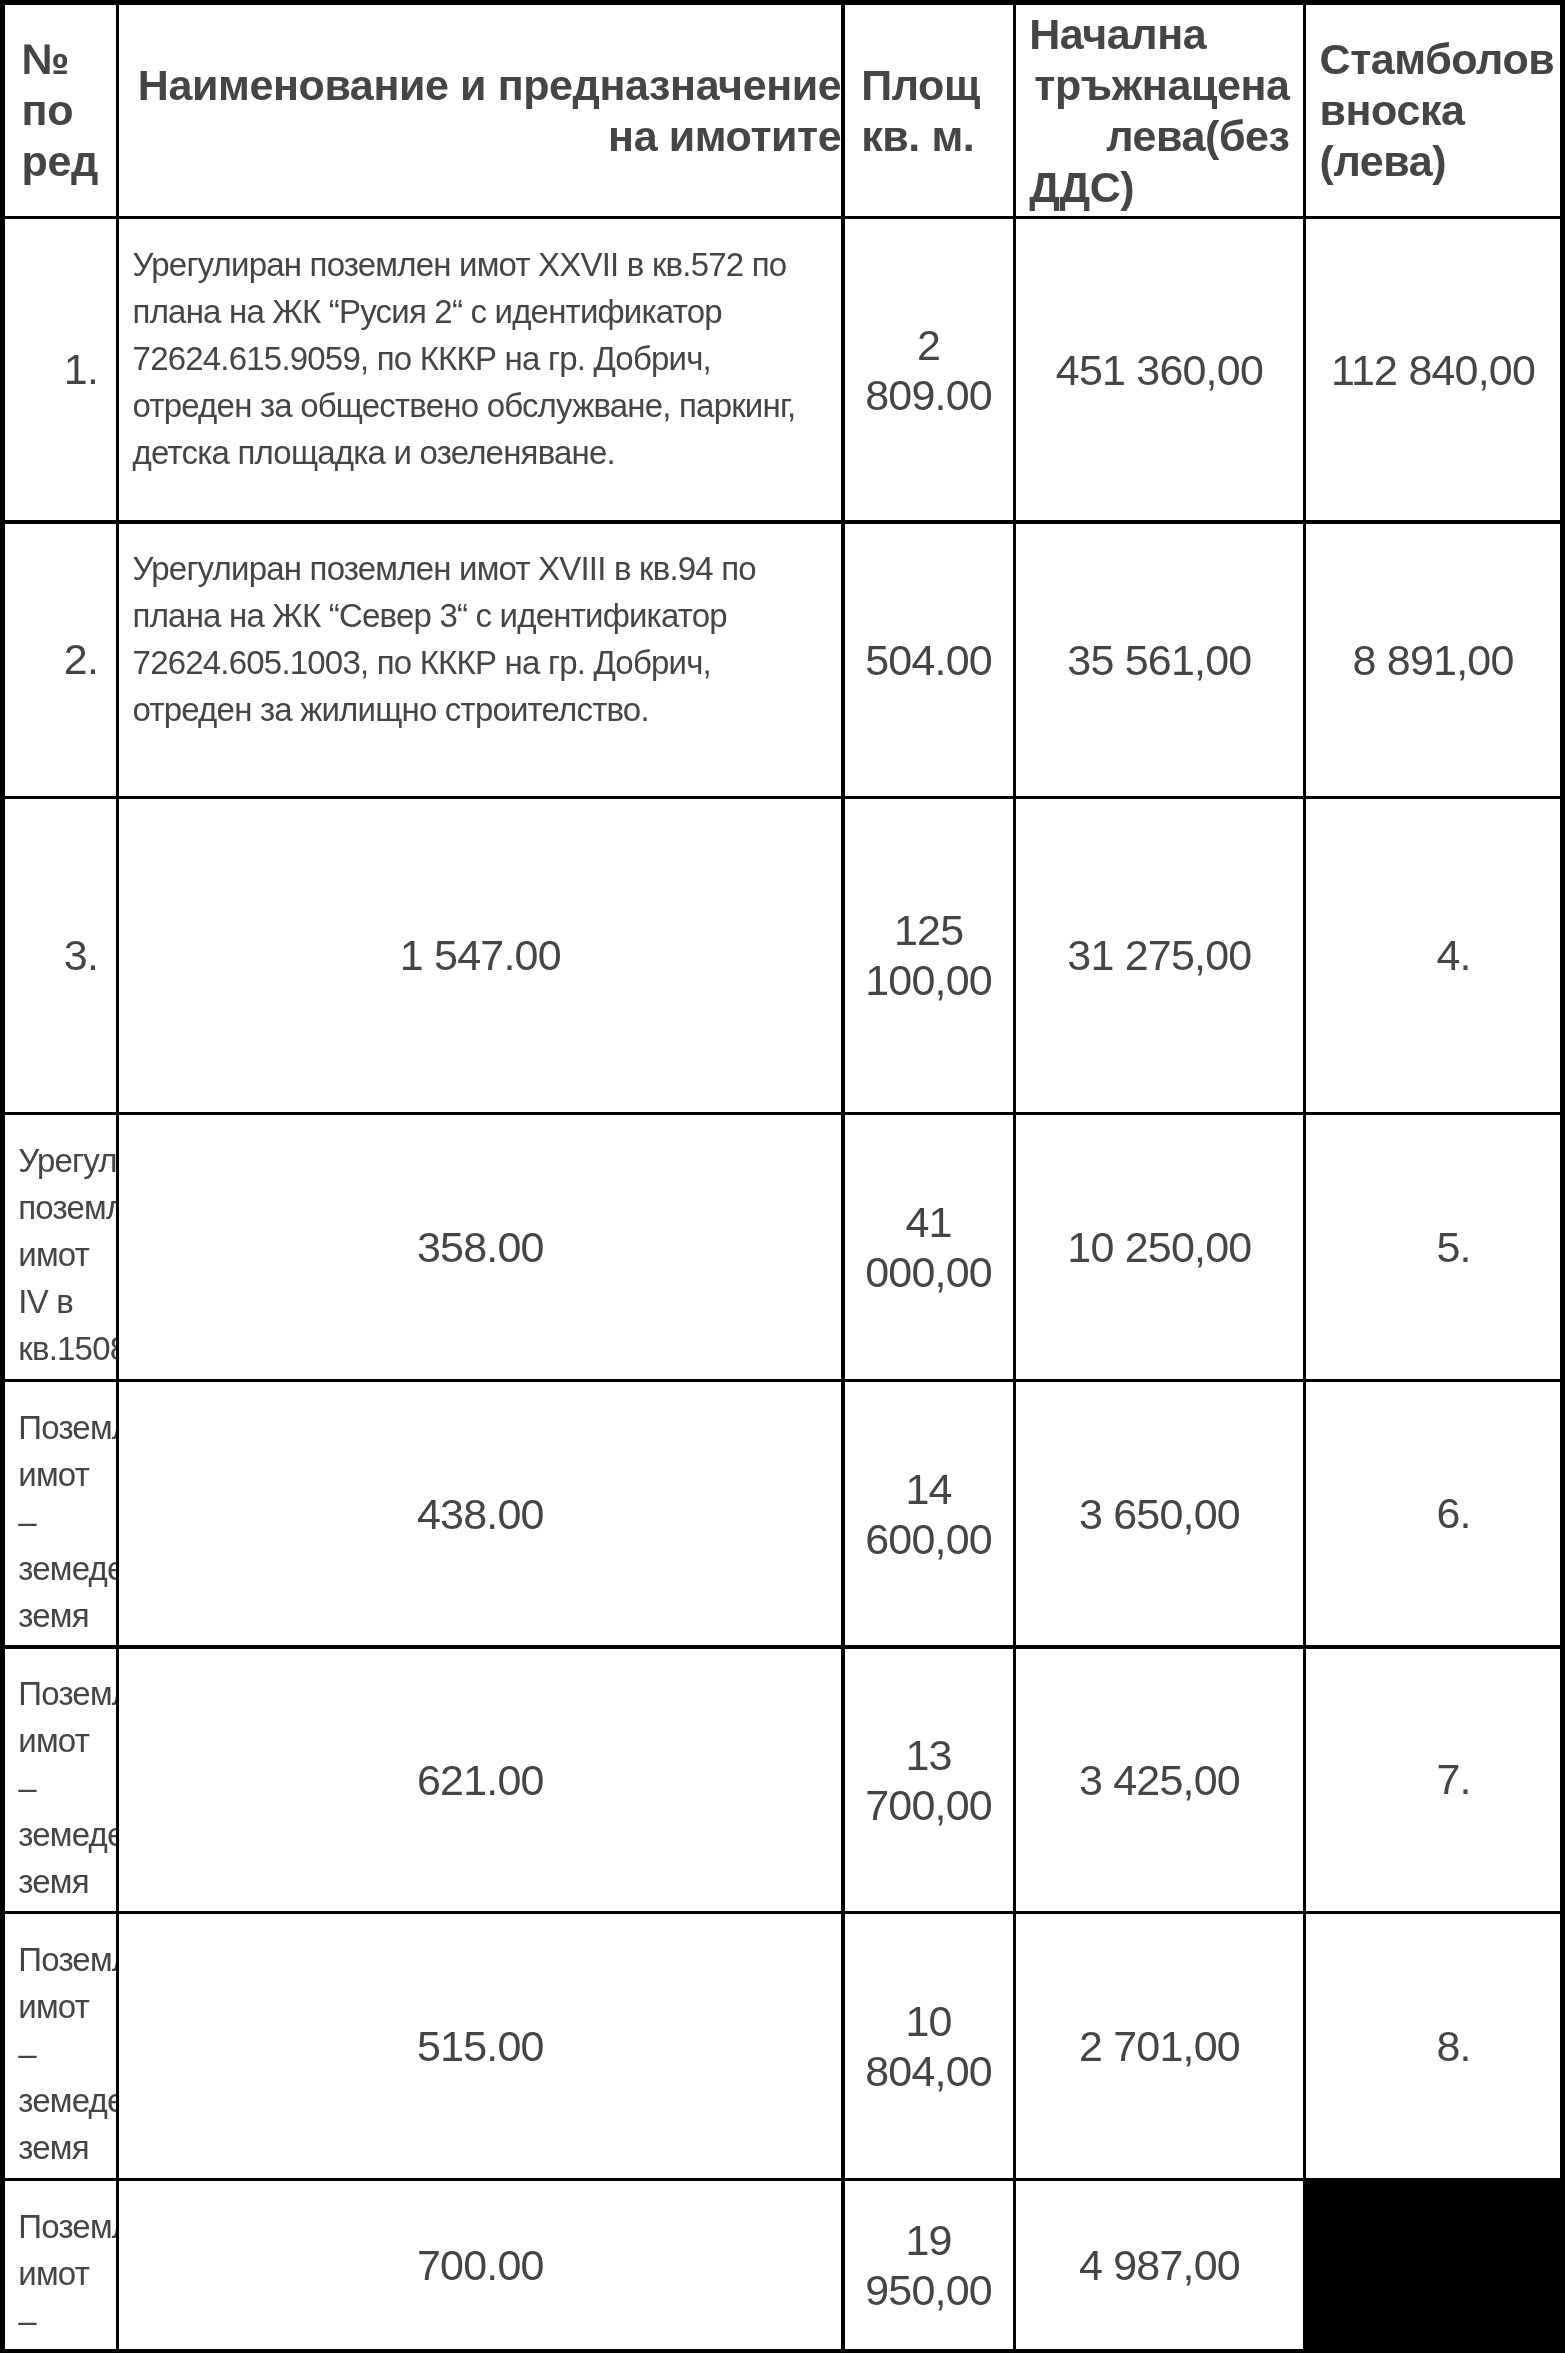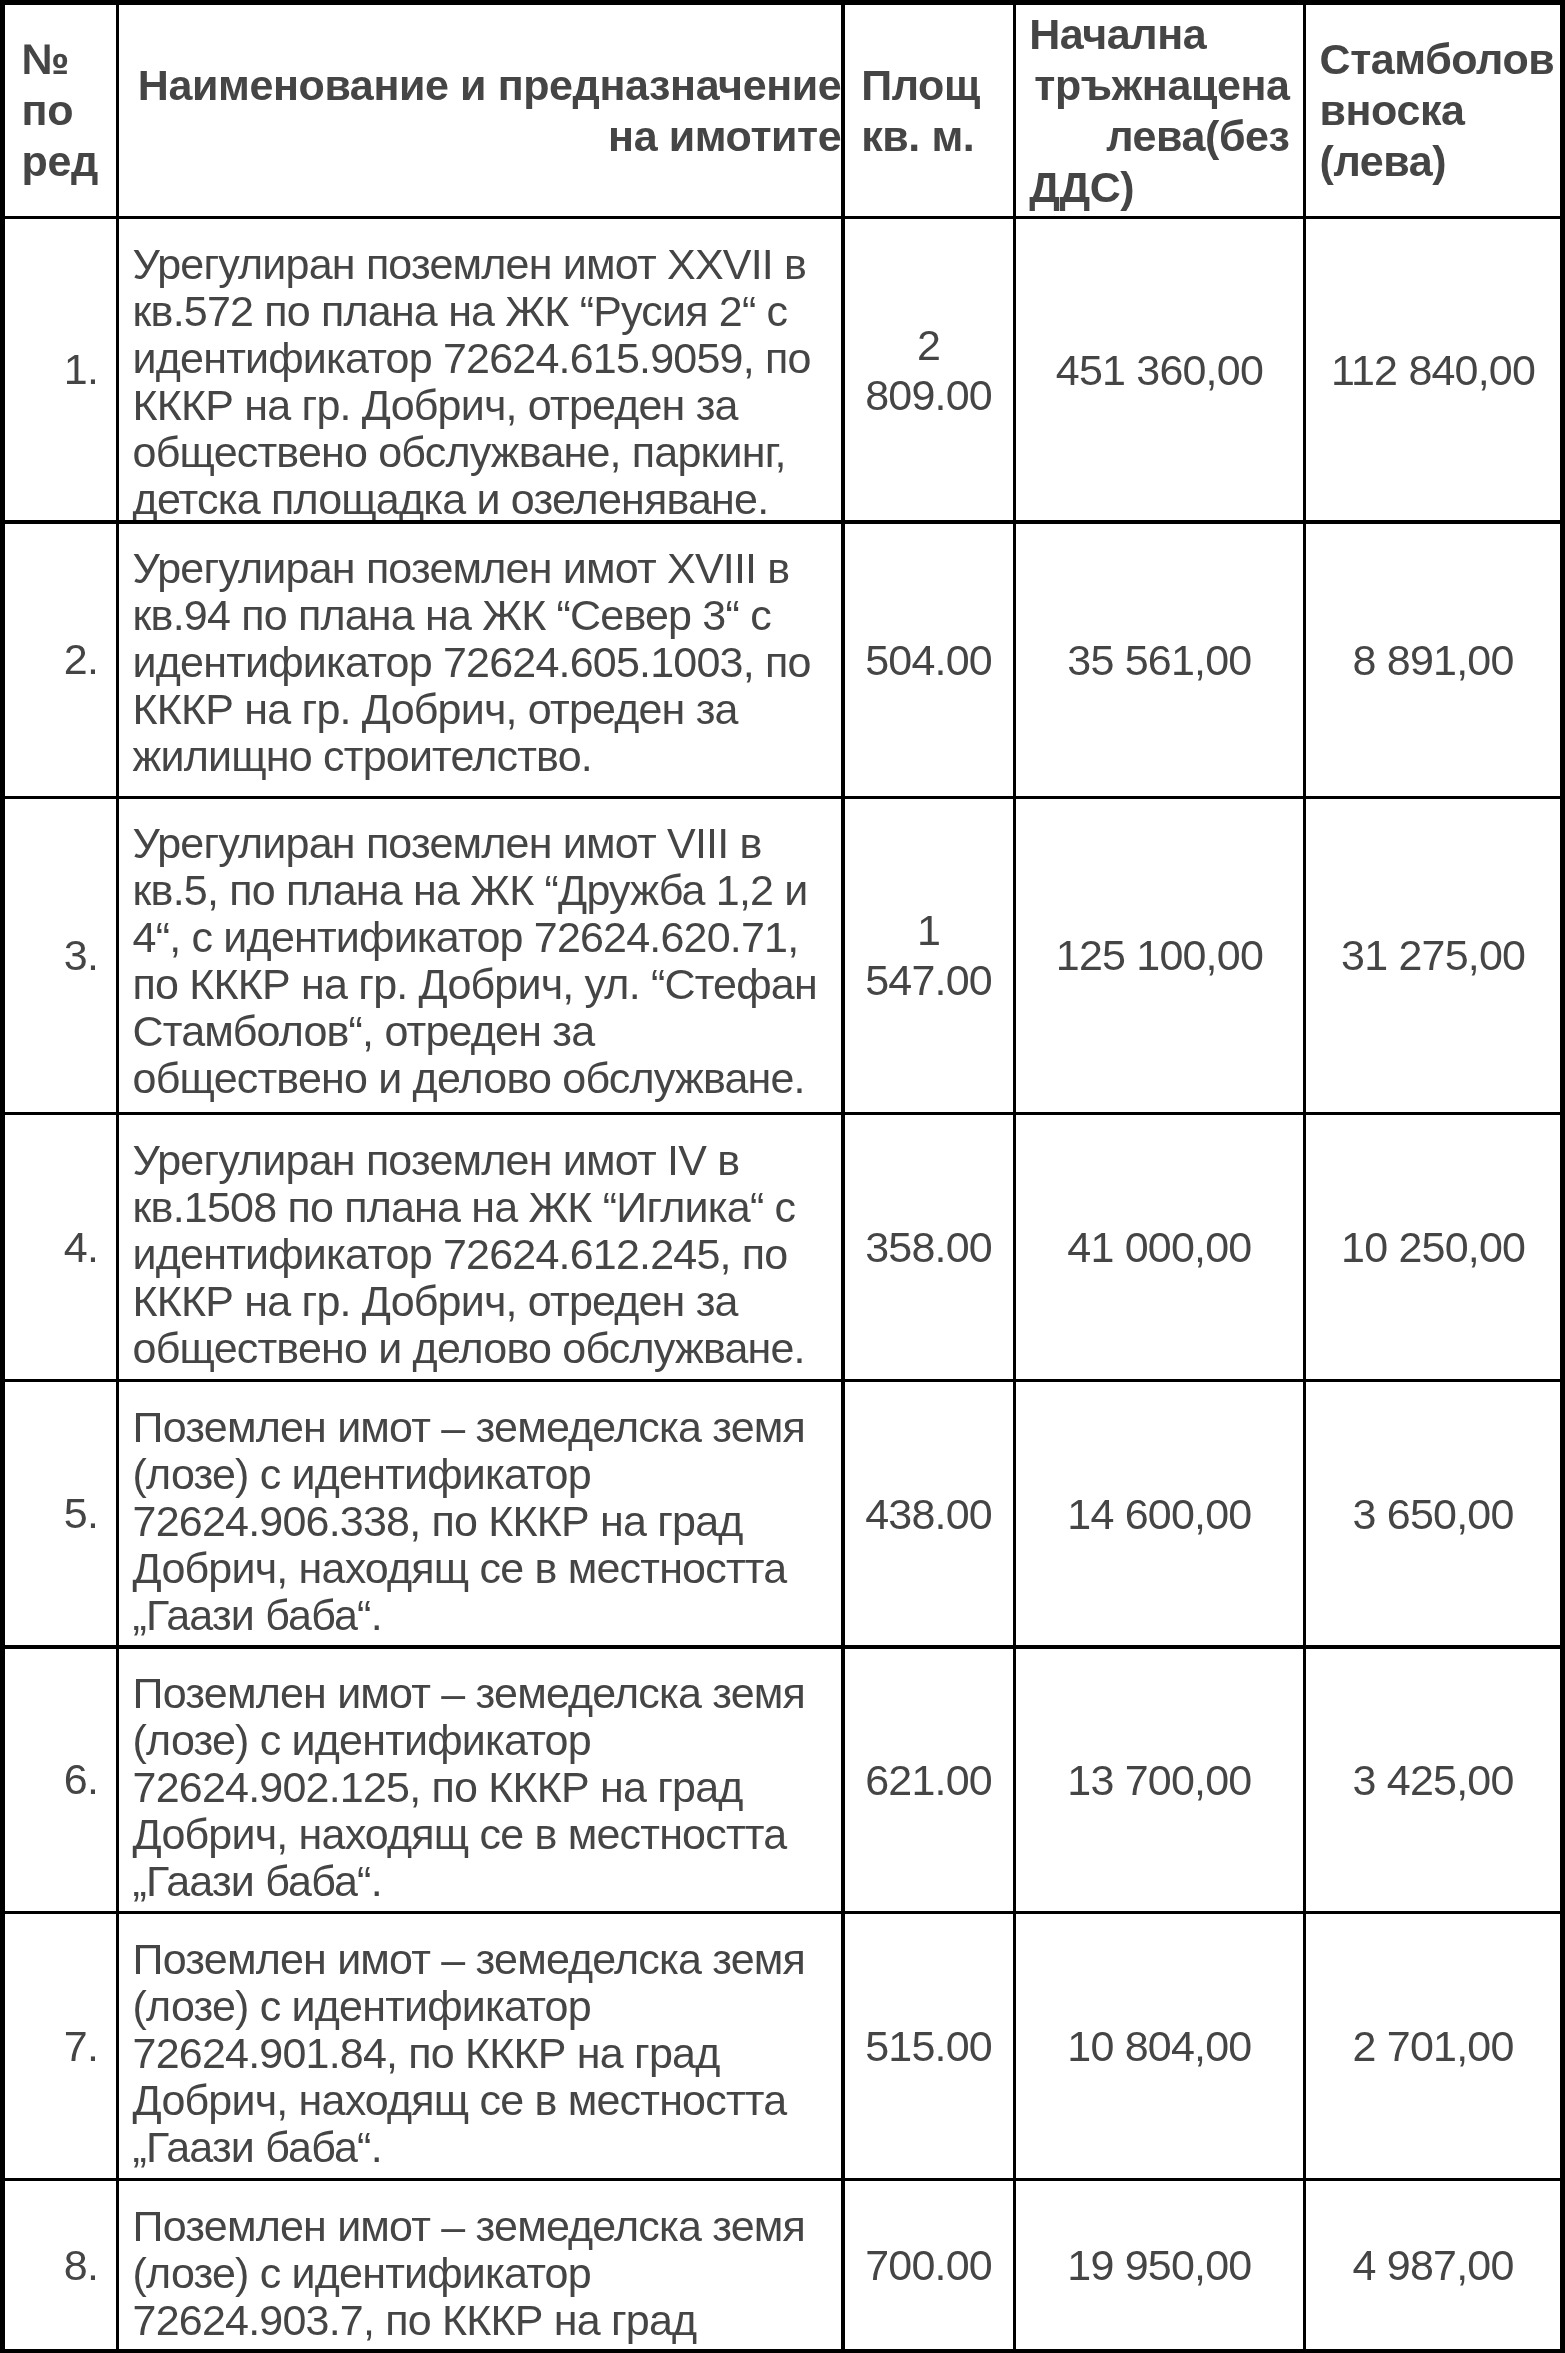--- a/index.html
+++ b/index.html
@@ -38,21 +38,21 @@
   .h-num{padding-left:16.6px;}
   .h-name{padding-left:16px;align-items:flex-end;}
   .h-area{padding-left:16.6px;}
   .h-price{padding:0 13.3px 0 13.3px;}
   .h-deposit{padding-left:13.3px;}
   .h .line{display:block;}
   .justify-lines .line.just{display:flex;justify-content:flex-end;}
   
   .c-desc{
     padding:21.5px 15px 0 13.3px;
-    font-size:43px;
+    font-size:33px;
     line-height:47px;
     letter-spacing:-0.8px;
     text-align:left;
   }
   
   .c-num{
     display:flex;align-items:center;justify-content:center;
     padding-left:41px;
     font-size:43px;
     letter-spacing:-0.8px;
@@ -131,23 +131,20 @@
   <div class="cell c-val">
     <span>35 561,00</span>
   </div>
   <div class="cell c-val">
     <span>8 891,00</span>
   </div>
 
   <div class="cell c-num">
     <span>3.</span>
   </div>
-  <div class="cell c-desc">
-    <span>Урегулиран поземлен имот VIII в кв.5, по плана на ЖК “Дружба 1,2 и 4“, с идентификатор 72624.620.71, по КККР на гр. Добрич, ул. “Стефан Стамболов“, отреден за обществено и делово обслужване.</span>
-  </div>
   <div class="cell c-val c-area">
     <span>1 547.00</span>
   </div>
   <div class="cell c-val">
     <span>125 100,00</span>
   </div>
   <div class="cell c-val">
     <span>31 275,00</span>
   </div>
 

